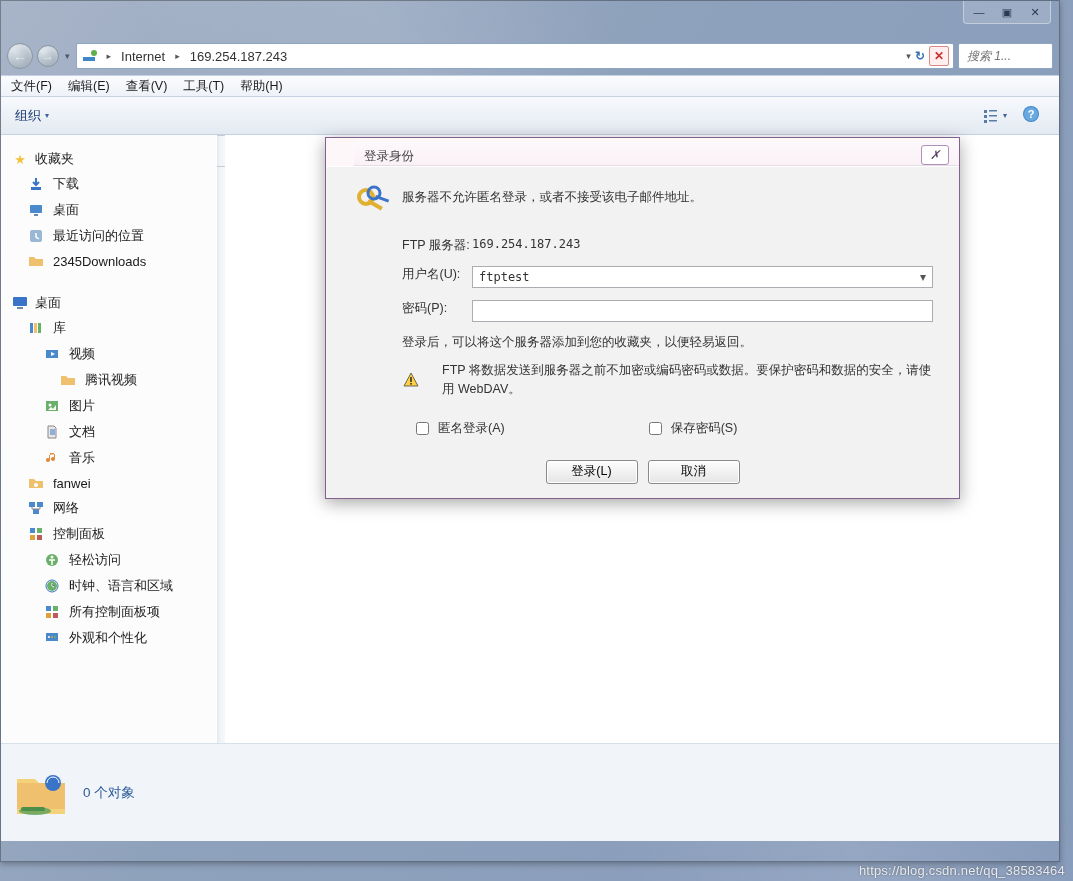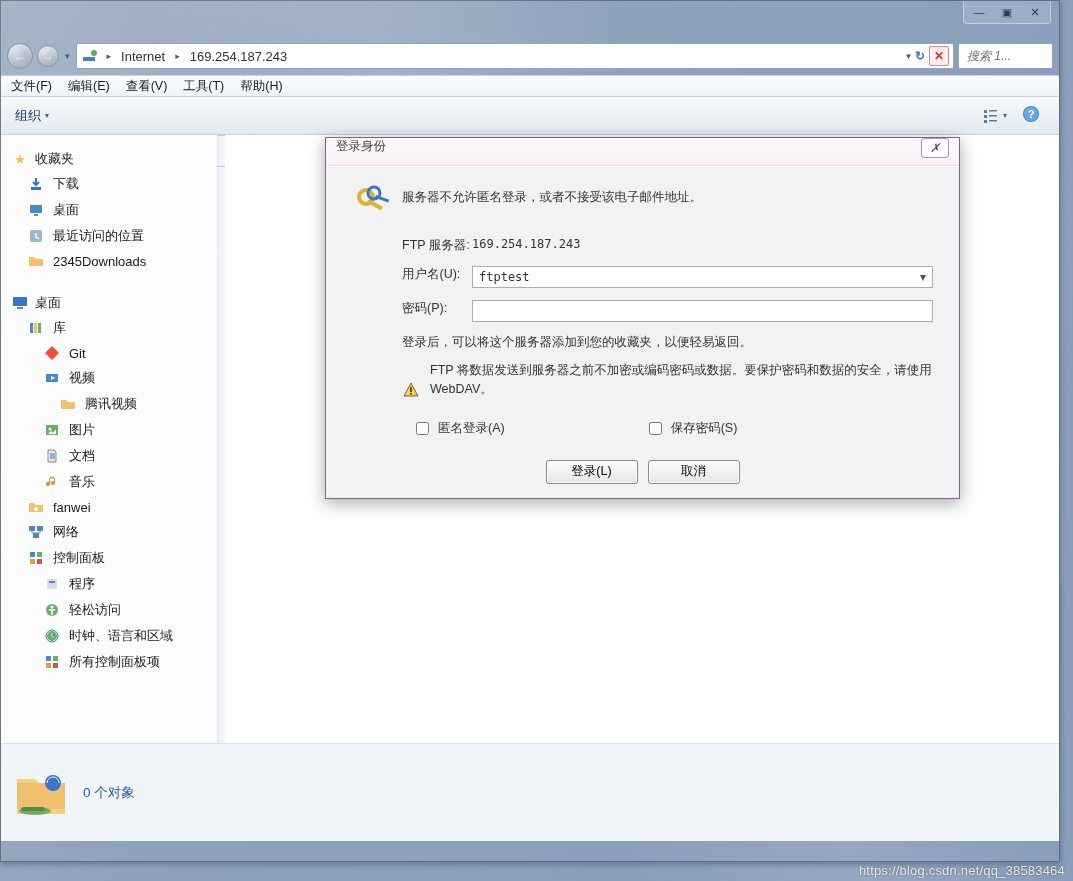--- a/index.html
+++ b/index.html
@@ -44,31 +44,31 @@
   .side-item.sub2 { padding-left:40px;}
   .ic { width:18px; height:16px; display:flex; align-items:center; justify-content:center; font-size:13px;}
   
   .divider-vert { width:8px; background: linear-gradient(to right, #e3e9ef 0%, #f1f4f8 40%, #f5f7fa 100%); display:flex; align-items:center; justify-content:center; cursor:col-resize; position:relative;}
   .divider-vert::after{ content:""; width:100%; height:30px; border-top:1px solid #c4cdd8; border-bottom:1px solid #c4cdd8; position:absolute; top:0;}
   
   .content { flex:1; background:#fff; position:relative; padding-top:16px;}
   
   
   .dialog { position:absolute; left:100px; top:2px; width:635px; background: #fdf7fa; border:1px solid #84608e; box-shadow: 0 4px 16px rgba(0,0,0,0.35);}
-  .dlg-title { height:28px; background: linear-gradient(#fdf9fc, #faf1f7); border-bottom:1px solid #e7dbe5; display:flex; align-items:flex-start; justify-content:space-between; padding:0 10px; font-size:12.5px; color:#444;}
+  .dlg-title { height:28px; background: linear-gradient(#fdf9fc, #faf1f7); border-bottom:1px solid #e7dbe5; display:flex; align-items:flex-end; justify-content:space-between; padding:0 10px; font-size:12.5px; color:#444;margin-left:28px;}
   .dlg-close { width:28px; height:20px; border:1px solid #b08fb8; border-radius:3px; display:flex; align-items:center; justify-content:center; font-size:12px; color:#5a3a63; font-family:serif; font-style:italic; background:#fff;}
   .dlg-body { background:#f2f2f2; padding:18px 26px 14px 26px; border-top:1px solid #fff; font-size:12.5px; color:#333;}
   .dlg-row { display:flex; margin-bottom:12px; }
   .keys-icon { width:40px; height:40px; position:relative; flex:none; margin-right:10px;}
   .dlg-label { width:120px; padding-left:50px;}
   .dlg-field { flex:1;}
   .combo { width:100%; height:22px; border:1px solid #abadb3; background:#fff; display:flex; align-items:center; padding:0 6px; font-size:12px; color:#333; position:relative;}
   .combo::after { content:"▾"; position:absolute; right:6px; color:#555;}
   .text-input { width:100%; height:22px; border:1px solid #abadb3; background:#fff; padding:0 6px; font-size:12px;}
-  .warn-row { display:flex; align-items:flex-end; gap:10px; margin:10px 0 16px 50px;}
+  .warn-row { display:flex; align-items:center; gap:22px; margin:10px 0 16px 50px;}
   .warn-icon { width:18px; height:18px; flex:none;}
   .check-row { display:flex; gap:140px; margin:20px 0 12px 60px;}
   .check { display:flex; align-items:center; gap:6px; font-size:12.5px;}
   .check input { width:13px; height:13px;}
   .btn-row { display:flex; justify-content:center; gap:10px; margin-top:22px;}
   .btn { min-width:92px; height:24px; background: linear-gradient(#fdfdfd,#e5e5e5); border:1px solid #8a8a8a; border-radius:3px; font-size:12.5px; display:flex; align-items:center; justify-content:center; box-shadow:inset 0 0 0 1px #fff;}
   
   .statusbar { position:absolute; left:0; right:0; bottom:20px; height:98px; background:#f1f5fa; border-top:1px solid #d8e0ea; display:flex; align-items:center; padding:0 12px; gap:14px;}
   .status-icon { width:56px; height:56px; position:relative;}
   .status-text { font-size:13.5px; color:#2c5a9b;}
@@ -227,28 +227,20 @@
                 <rect x="2" y="3" width="3" height="10" fill="#4a8acc"></rect>
                 <rect x="6" y="3" width="3" height="10" fill="#efc06e"></rect>
                 <rect x="10" y="3" width="3" height="10" fill="#6ab06a"></rect>
               </svg>
             </span>
           <span>库</span>
         </div>
         <div class="side-item sub2">
           <span class="ic">
               <svg width="16" height="16" viewBox="0 0 16 16">
-                <path d="M8 1l7 7-7 7-7-7z" fill="#f05030"></path>
-              </svg>
-            </span>
-          <span>Git</span>
-        </div>
-        <div class="side-item sub2">
-          <span class="ic">
-              <svg width="16" height="16" viewBox="0 0 16 16">
                 <rect x="2" y="4" width="12" height="8" fill="#4a8acc"></rect>
                 <polygon points="7,6 11,8 7,10" fill="#fff"></polygon>
               </svg>
             </span>
           <span>视频</span>
         </div>
         <div class="side-item sub2" style="padding-left:56px;">
           <span class="ic folder-ic">
               <svg width="16" height="16" viewBox="0 0 16 16">
                 <path d="M1 4h5l2 2h7v7H1z" fill="#efc06e"></path>
@@ -310,29 +302,20 @@
                 <rect x="9" y="2" width="5" height="5" fill="#6ab06a"></rect>
                 <rect x="2" y="9" width="5" height="5" fill="#e0a03a"></rect>
                 <rect x="9" y="9" width="5" height="5" fill="#c05a5a"></rect>
               </svg>
             </span>
           <span>控制面板</span>
         </div>
         <div class="side-item sub2">
           <span class="ic">
               <svg width="16" height="16" viewBox="0 0 16 16">
-                <rect x="3" y="3" width="10" height="10" fill="#ddd"></rect>
-                <rect x="5" y="5" width="6" height="2" fill="#4a8acc"></rect>
-              </svg>
-            </span>
-          <span>程序</span>
-        </div>
-        <div class="side-item sub2">
-          <span class="ic">
-              <svg width="16" height="16" viewBox="0 0 16 16">
                 <circle cx="8" cy="8" r="6" fill="#6ab06a"></circle>
                 <circle cx="8" cy="5" r="1.5" fill="#fff"></circle>
                 <path d="M5 8h6M8 8v5" stroke="#fff" stroke-width="1.5"></path>
               </svg>
             </span>
           <span>轻松访问</span>
         </div>
         <div class="side-item sub2">
           <span class="ic">
               <svg width="16" height="16" viewBox="0 0 16 16">
@@ -346,20 +329,31 @@
         <div class="side-item sub2">
           <span class="ic cp-ic">
               <svg width="16" height="16" viewBox="0 0 16 16">
                 <rect x="2" y="2" width="5" height="5" fill="#4a8acc"></rect>
                 <rect x="9" y="2" width="5" height="5" fill="#6ab06a"></rect>
                 <rect x="2" y="9" width="5" height="5" fill="#e0a03a"></rect>
                 <rect x="9" y="9" width="5" height="5" fill="#c05a5a"></rect>
               </svg>
             </span>
           <span>所有控制面板项</span>
+        </div>
+        <div class="side-item sub2">
+          <span class="ic">
+              <svg width="16" height="16" viewBox="0 0 16 16">
+                <rect x="2" y="3" width="12" height="8" fill="#4a8acc"></rect>
+                <circle cx="5" cy="7" r="1" fill="#fff"></circle>
+                <circle cx="8" cy="7" r="1" fill="#e0a03a"></circle>
+                <circle cx="11" cy="7" r="1" fill="#6ab06a"></circle>
+              </svg>
+            </span>
+          <span>外观和个性化</span>
         </div>
       </div>
     </div>
 
     <div class="divider-vert"></div>
 
     <div class="content">
 
       <div class="dialog">
         <div class="dlg-title">

